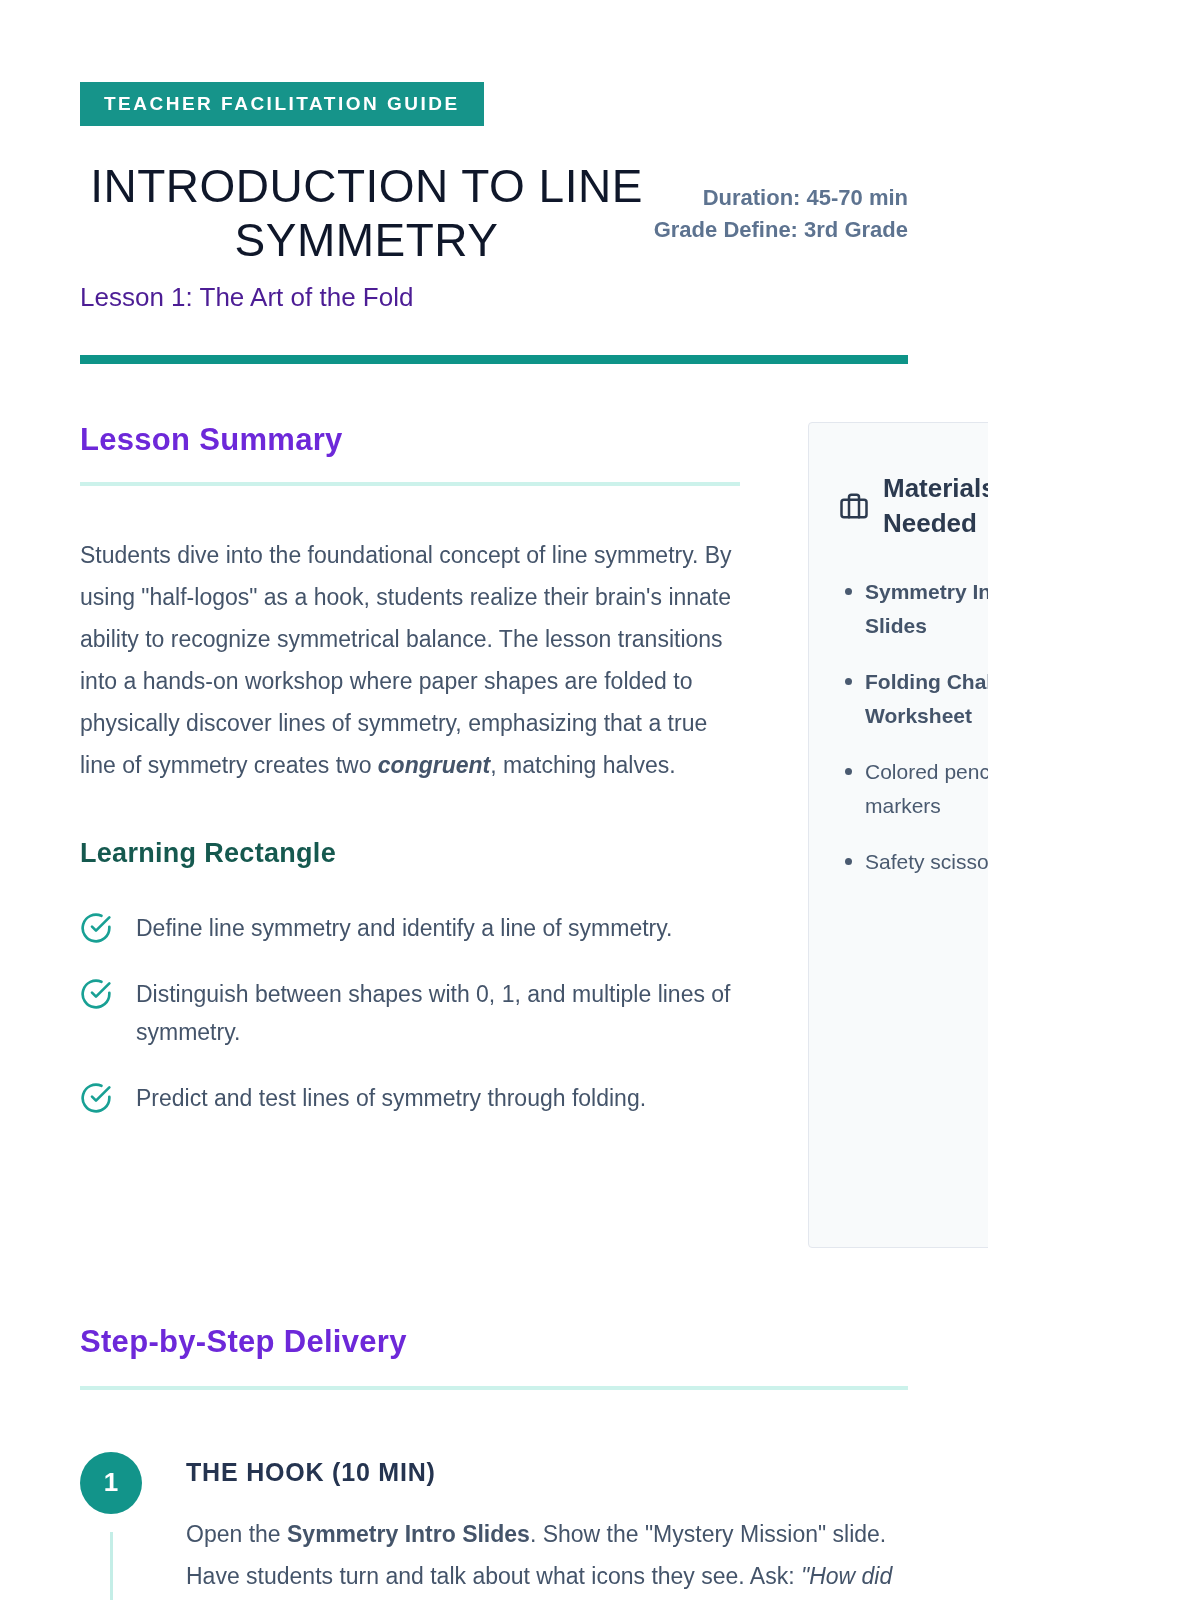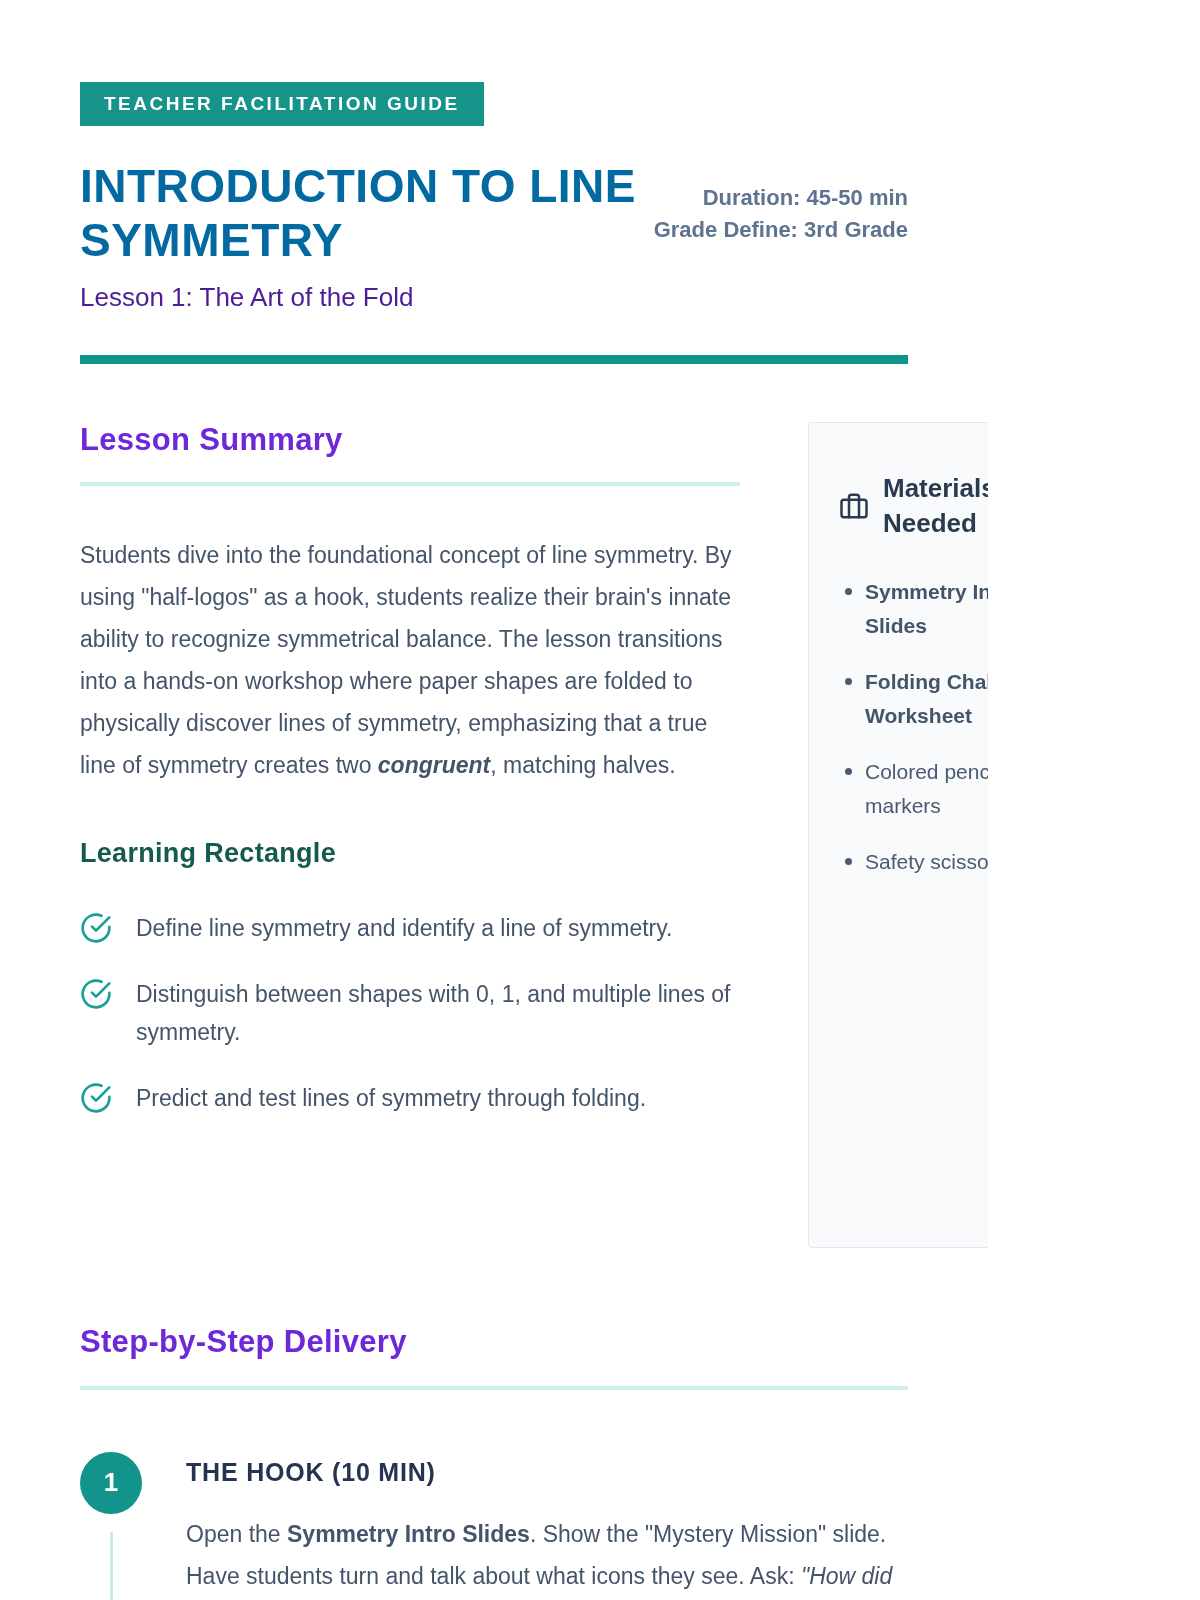--- a/index.html
+++ b/index.html
@@ -26,26 +26,27 @@
     letter-spacing: 2.5px;
     padding: 11px 24px;
   }
   .header-row {
     display: flex;
     margin-top: 34px;
     align-items: flex-start;
   }
   .title-block { flex: 1 1 auto; }
   .doc-title {
-    color: #0369a1;
+    color: #0f172a;
     font-size: 46px;
     line-height: 1.17;
-    font-weight: 700;
+    font-weight: 400;
     letter-spacing: 0.5px;
     max-width: 740px;
+    text-align: center;
   }
   .doc-subtitle {
     color: #4c1d95;
     font-size: 26px;
     font-weight: normal;
     margin-top: 14px;
   }
   .meta-block {
     width: 255px;
     flex: 0 0 auto;
@@ -222,21 +223,21 @@
   
   <div class="badge">TEACHER FACILITATION GUIDE</div>
 
   
   <div class="header-row">
     <div class="title-block">
       <div class="doc-title">INTRODUCTION TO LINE SYMMETRY</div>
       <div class="doc-subtitle">Lesson 1: The Art of the Fold</div>
     </div>
     <div class="meta-block">
-      <div>Duration: 45-50 min</div>
+      <div>Duration: 45-70 min</div>
       <div>Grade Define: 3rd Grade</div>
     </div>
   </div>
 
   <div class="rule-teal"></div>
 
   
   <div class="main-row">
 
     <div class="left-col">

